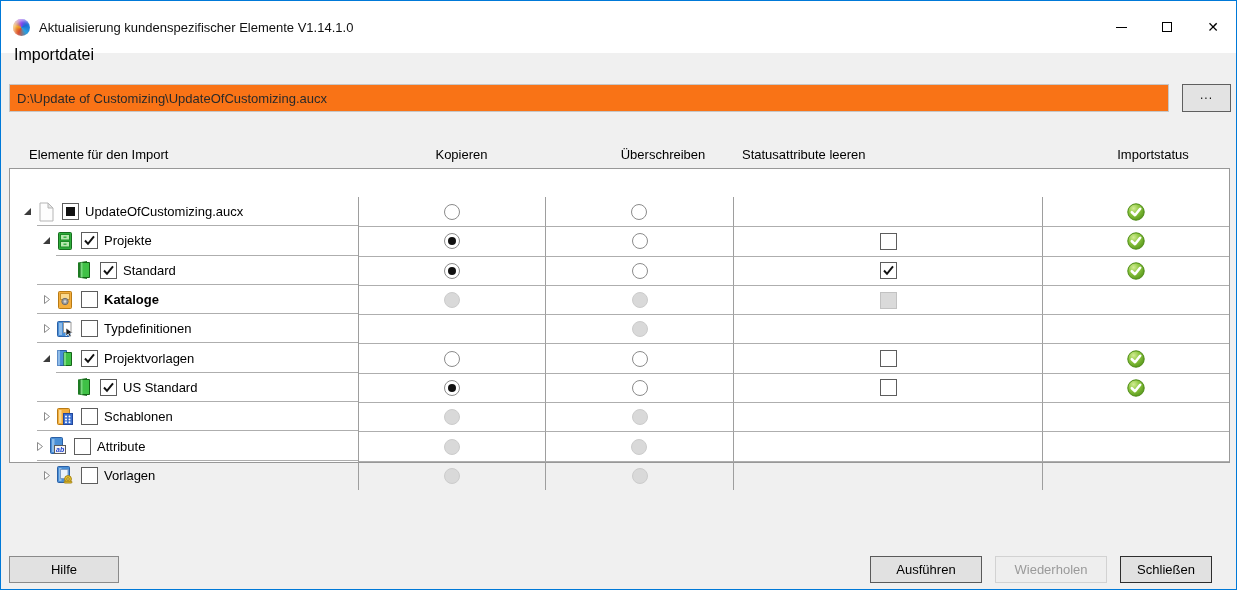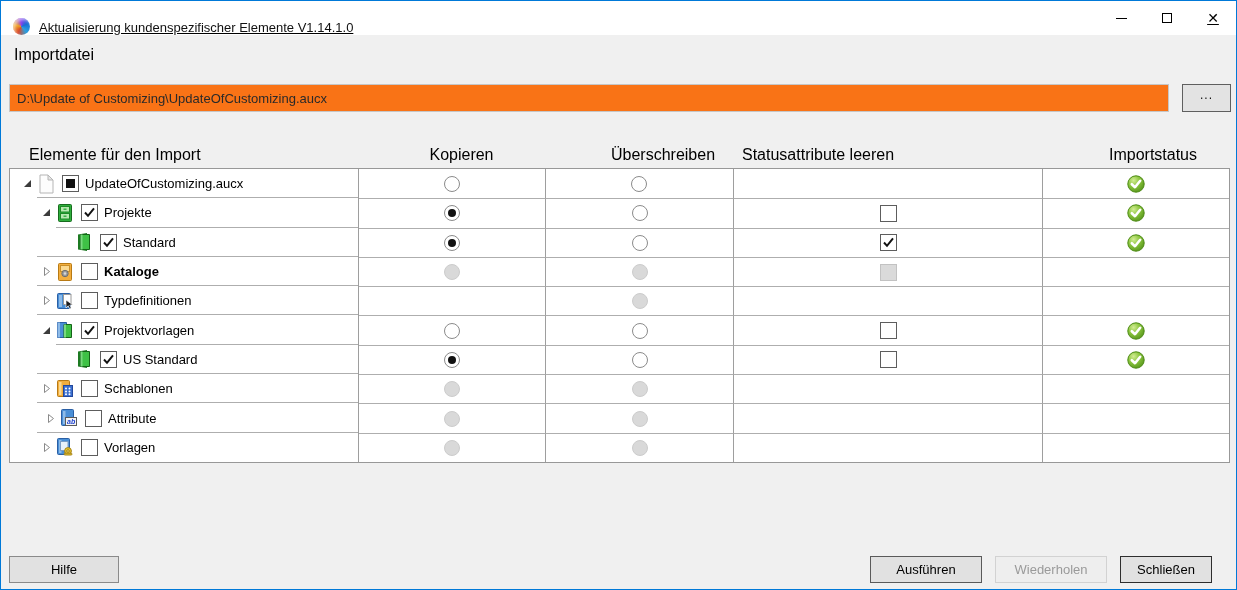--- a/index.html
+++ b/index.html
@@ -6,22 +6,22 @@
   html,body { background:#d7d7d7; }
   body { font-family:"Liberation Sans", sans-serif; font-size:13px; color:#000; }
 
   .window {
     position:relative; width:1237px; height:590px;
     background:#f0f0f0; border:1px solid #0079d8; overflow:hidden;
   }
 
   
   .titlebar {
-    position:absolute; left:0; top:0; width:100%; height:34px;
-    background:#ffffff; display:flex; align-items:flex-end;text-decoration:underline;
+    position:absolute; left:0; top:0; width:100%; height:52px;
+    background:#ffffff; display:flex; align-items:center;
   }
   .app-icon {
     width:17px; height:17px; border-radius:50%; margin-left:12px;
     background:conic-gradient(from 210deg, #d94a2a, #f0a31f, #8a3ff0, #1a6fd4, #2aa0e0, #d94a2a);
     box-shadow:inset 2px 2px 3px rgba(255,255,255,.55);
   }
   .title-text { margin-left:9px; font-size:13px; color:#111; }
   .win-controls { margin-left:auto; display:flex; height:100%; }
   .win-btn { width:46px; height:100%; display:flex; align-items:center; justify-content:center; background:transparent; border:none; cursor:pointer; }
   .glyph-min { width:11px; height:1px; background:#000; display:block; }
@@ -38,35 +38,35 @@
   .browse-btn {
     position:absolute; left:1181px; top:83px; width:49px; height:28px;
     background:#e3e3e3; border:1px solid #5f5f5f; font-size:12px;
     letter-spacing:1px; color:#111; cursor:pointer; padding-bottom:6px;
     font-family:"Liberation Sans", sans-serif;
   }
 
   
   .grid-header {
     position:absolute; left:8px; top:140px; width:1221px; height:27px;
-    display:flex; align-items:center; font-size:16px;
+    display:flex; align-items:center; font-size:13px;
   }
   .grid-header .hc { height:100%; display:flex; align-items:center; }
   .hc1 { width:350px; padding-left:20px; }
   .hc2 { width:187px; justify-content:center; padding-left:18px; }
   .hc3 { width:188px; justify-content:center; padding-left:46px; }
   .hc4 { width:310px; padding-left:8px; }
   .hc5 { width:186px; justify-content:center; padding-left:32px; }
 
   .grid-body {
     position:absolute; left:8px; top:167px; width:1221px; height:295px;
     background:#fff; border:1px solid #989898;
   }
   .grid-row { display:flex; height:29.3px; position:relative; }
-  .cell { height:100%; display:flex; align-items:center; position:relative; }
+  .cell { height:100%; display:flex; align-items:center; position:relative;margin-top:28px; }
   .c1 { width:350px; border-right:1px solid #9e9e9e; }
   .c2 { width:187px; border-right:1px solid #9e9e9e; justify-content:center; }
   .c3 { width:188px; border-right:1px solid #9e9e9e; justify-content:center; }
   .c4 { width:310px; border-right:1px solid #9e9e9e; justify-content:center; }
   .c5 { width:186px; justify-content:center; }
   .sep { position:absolute; top:-1px; right:0; height:1px; background:#aeaeae; }
   .cell.topline { border-top:1px solid #aeaeae; }
   .c1 .row-label { margin-left:6px; font-size:13px; white-space:nowrap; }
 
   .expander { width:14px; height:12px; flex:0 0 14px; display:flex; align-items:center; justify-content:center; }
@@ -447,21 +447,21 @@
         <div class="cell c2 topline">
           <div class="radio disabled"></div>
         </div>
         <div class="cell c3 topline">
           <div class="radio disabled"></div>
         </div>
         <div class="cell c4 topline"></div>
         <div class="cell c5 topline"></div>
       </div>
       <div class="grid-row">
-        <div class="cell c1" style="padding-left: 33px;">
+        <div class="cell c1" style="padding-left: 22px;">
           <div class="sep" style="left: 27px;"></div>
           <span class="expander">
             <svg width="11" height="11" viewBox="0 0 11 11">
               <polygon points="3.5,1.5 8.5,5.5 3.5,9.5" fill="#ffffff" stroke="#8a8a8a"></polygon>
             </svg>
           </span>
           <span class="tree-icon">
             <svg width="20" height="20" viewBox="0 0 20 20">
               <rect x="2.5" y="1.5" width="12" height="16" rx="1" fill="#4a8fd6" stroke="#2a5fa5"></rect>
               <rect x="4" y="3" width="2.5" height="13" fill="#8ebbe8"></rect>

